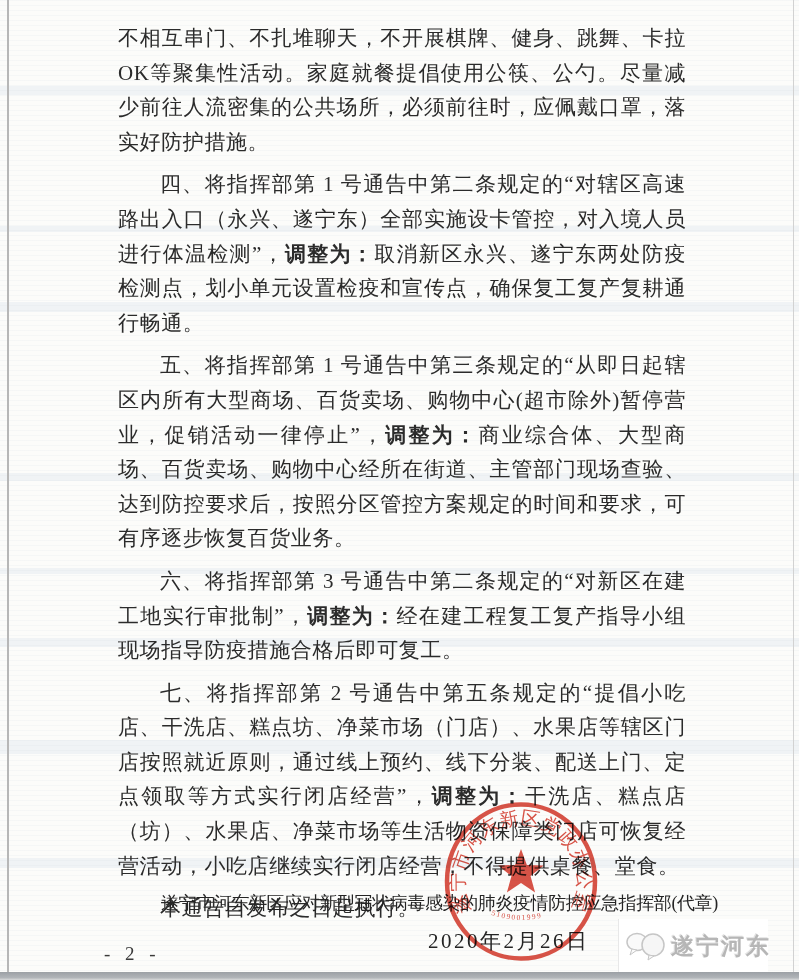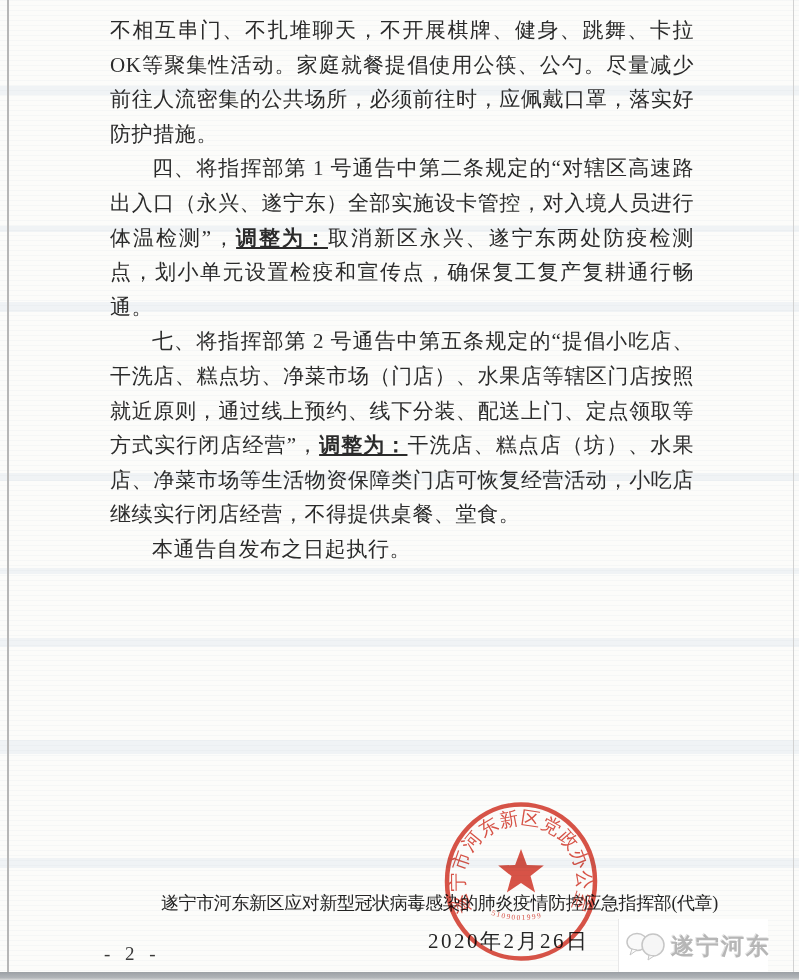--- a/index.html
+++ b/index.html
@@ -11,25 +11,25 @@
     font-family:"Liberation Serif","DejaVu Serif",serif;
     color:#2b2b2b;
   }
   .band{position:absolute;left:0;width:100%;background:rgba(196,210,226,0.20);pointer-events:none;}
   .edge-left{position:absolute;left:7px;top:0;width:2px;height:974px;background:#b7b7b7;}
   .edge-right{position:absolute;left:793px;top:0;width:1px;height:974px;background:#d2d2d2;}
   .doc-body{
     position:absolute;left:110px;top:13px;width:584px;
   }
   .para{
-    margin:0;text-align:justify;text-indent:2em;
+    margin:8px;text-align:justify;text-indent:2em;
     font-size:21px;line-height:34.6px;letter-spacing:0.6px;
   }
   .para.no-indent{text-indent:0;}
-  .bold{font-weight:bold;text-decoration:underline;}
+  .bold{font-weight:bold;}
   .signature{
     position:absolute;left:113px;top:891px;width:600px;
     font-size:18px;letter-spacing:-0.4px;white-space:nowrap;color:#242424;margin-left:48px;
   }
   .date{
     position:absolute;left:428px;top:927px;
     font-size:21px;letter-spacing:2.5px;white-space:nowrap;color:#242424;
   }
   .page-number{
     position:absolute;left:104px;top:943px;
@@ -68,20 +68,22 @@
   <div class="band" style="top:638px;height:9px;"></div>
   <div class="band" style="top:740px;height:14px;"></div>
   <div class="band" style="top:858px;height:10px;"></div>
 
   <div class="edge-left"></div>
   <div class="edge-right"></div>
 
   <div class="doc-body" id="doc-body">
       <p class="para no-indent"><span>不相互串门、不扎堆聊天，不开展棋牌、健身、跳舞、卡拉OK等聚集性活动。家庭就餐提倡使用公筷、公勺。尽量减少前往人流密集的公共场所，必须前往时，应佩戴口罩，落实好防护措施。</span></p>
       <p class="para"><span>四、将指挥部第 1 号通告中第二条规定的“对辖区高速路出入口（永兴、遂宁东）全部实施设卡管控，对入境人员进行体温检测”，</span><span class="bold">调整为：</span><span>取消新区永兴、遂宁东两处防疫检测点，划小单元设置检疫和宣传点，确保复工复产复耕通行畅通。</span></p>
+      <p class="para"><span>五、将指挥部第 1 号通告中第三条规定的“从即日起辖区内所有大型商场、百货卖场、购物中心(超市除外)暂停营业，促销活动一律停止”，</span><span class="bold">调整为：</span><span>商业综合体、大型商场、百货卖场、购物中心经所在街道、主管部门现场查验、达到防控要求后，按照分区管控方案规定的时间和要求，可有序逐步恢复百货业务。</span></p>
+      <p class="para"><span>六、将指挥部第 3 号通告中第二条规定的“对新区在建工地实行审批制”，</span><span class="bold">调整为：</span><span>经在建工程复工复产指导小组现场指导防疫措施合格后即可复工。</span></p>
       <p class="para"><span>七、将指挥部第 2 号通告中第五条规定的“提倡小吃店、干洗店、糕点坊、净菜市场（门店）、水果店等辖区门店按照就近原则，通过线上预约、线下分装、配送上门、定点领取等方式实行闭店经营”，</span><span class="bold">调整为：</span><span>干洗店、糕点店（坊）、水果店、净菜市场等生活物资保障类门店可恢复经营活动，小吃店继续实行闭店经营，不得提供桌餐、堂食。</span></p>
       <p class="para"><span>本通告自发布之日起执行。</span></p>
     </div>
 
   <div class="signature">遂宁市河东新区应对新型冠状病毒感染的肺炎疫情防控应急指挥部(代章)</div>
   <div class="date">2020年2月26日</div>
 
   <div class="seal">
     <svg width="156" height="162" viewBox="0 0 156 162" xmlns="http://www.w3.org/2000/svg">
       <defs>

